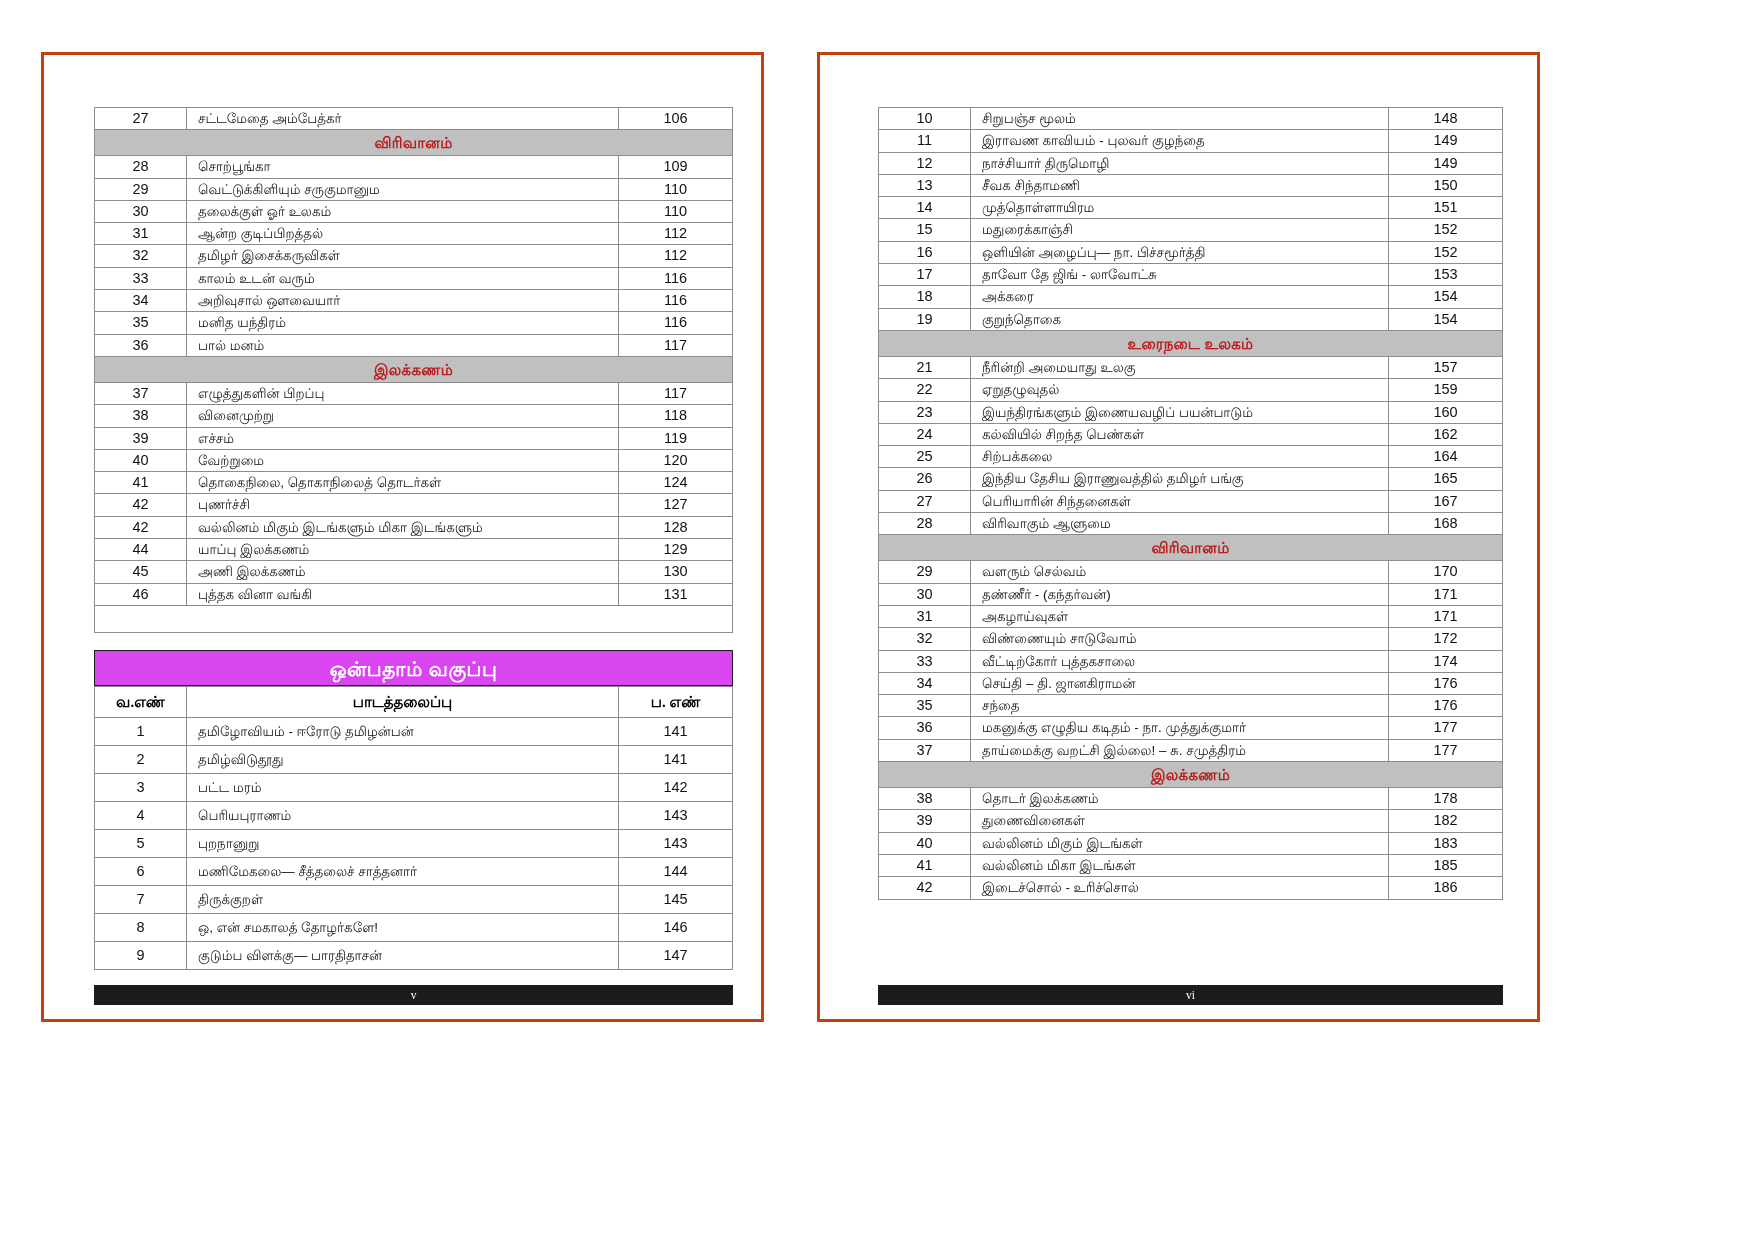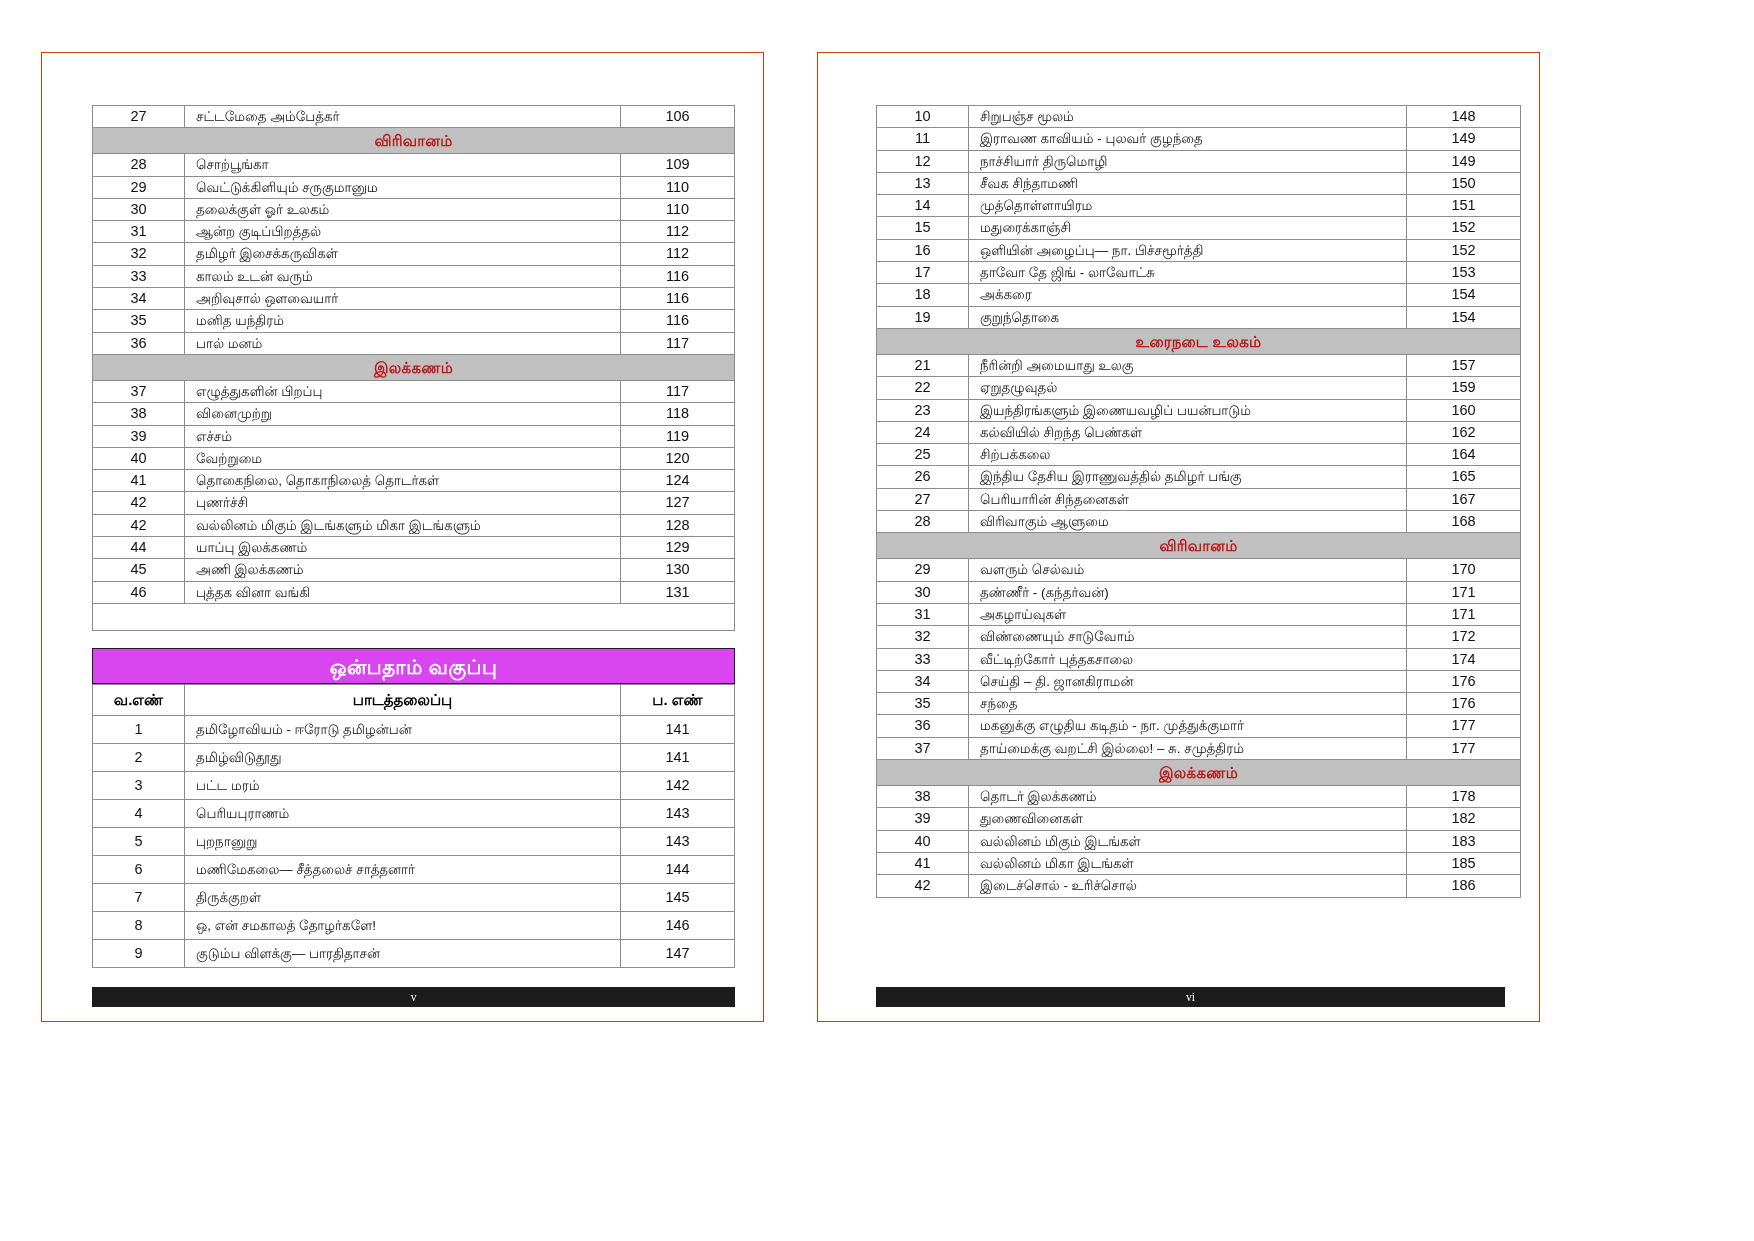--- a/index.html
+++ b/index.html
@@ -14,36 +14,36 @@
     height: 1241px;
     background: #ffffff;
     overflow: hidden;
   }
   .page {
     position: absolute;
     top: 52px;
     width: 723px;
     height: 970px;
     background: #ffffff;
-    border: 1px solid #c2410c;
+    border: 3px solid #c2410c;
     box-sizing: border-box;
   }
   .page-left { left: 41px; }
   .page-right { left: 817px; }
 
   .page-inner {
     position: absolute;
     left: 50px;
     right: 28px;
     top: 52px;
     bottom: 18px;
   }
   .page-right .page-inner {
     left: 58px;
-    right: 18px;
+    right: 34px;
     text-decoration: underline;
   }
 
   table.toc {
     width: 100%;
     border-collapse: collapse;
     table-layout: fixed;
   }
   table.toc td {
     border: 1px solid #8c8c8c;
@@ -115,20 +115,21 @@
     box-sizing: border-box;
   }
   .colhead td {
     text-align: center;
     font-weight: bold;
     font-size: 15px;
     height: 30px;
     line-height: 30px;
     color: #000;
     background: #ffffff;
+    font-family: Liberation Serif, serif;
   }
 
   .footer-bar {
     margin-top: 10px;
     background: #1c1c1c;
     color: #ffffff;
     height: 20px;
     line-height: 20px;
     text-align: center;
     font-size: 11.5px;

